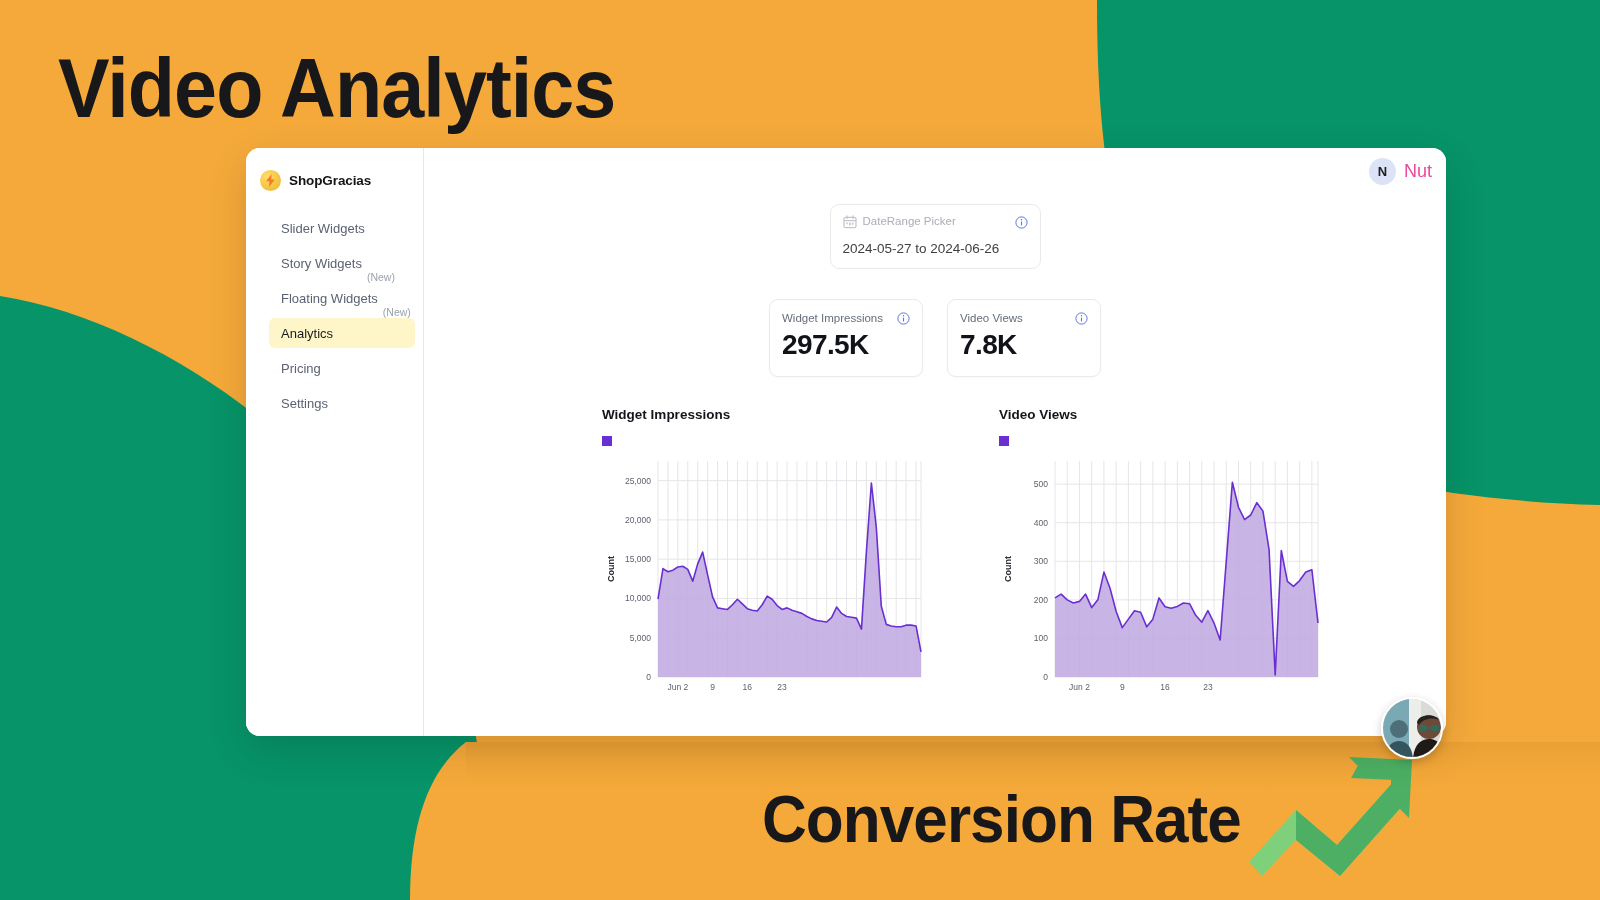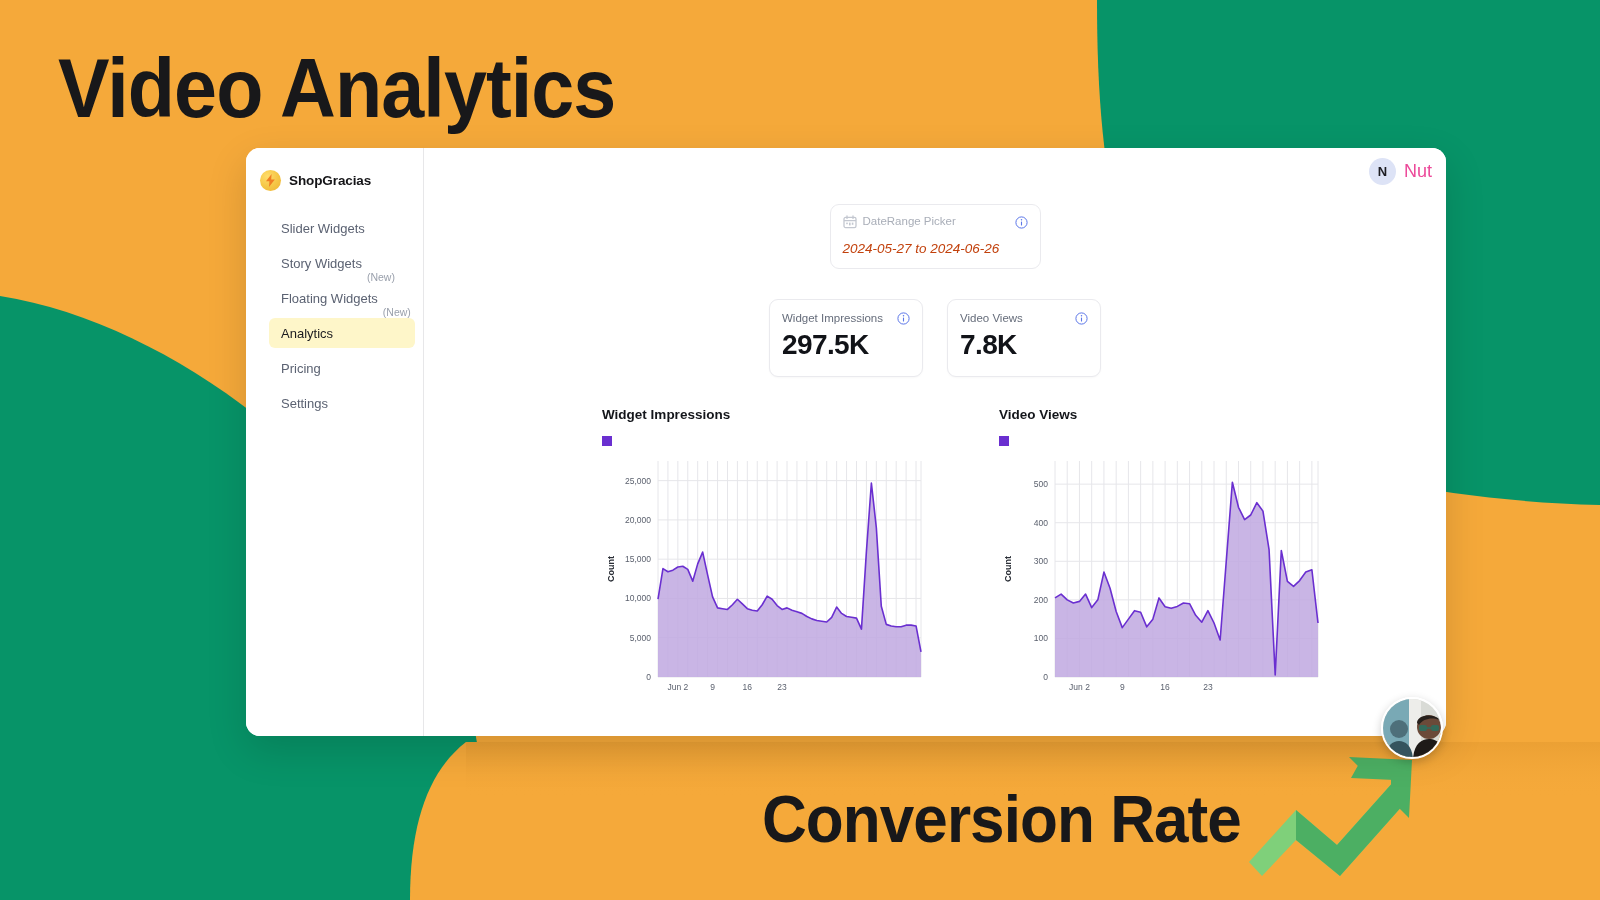--- a/index.html
+++ b/index.html
@@ -73,21 +73,21 @@
   .user-name { font-size:18px; color:#ec4899; }
 
   
   .daterange-wrap { display:flex; justify-content:center; margin-top:10px; }
   .daterange {
     width:211px; border:1px solid #EAEAEE; border-radius:9px;
     padding:10px 12px 12px 12px; background:#fff;
   }
   .dr-top { display:flex; align-items:flex-start; gap:6px; }
   .dr-label { font-size:11.5px; color:#A9AEB8; flex:1; }
-  .dr-value { font-size:13.5px; color:#c2410c; margin-top:8px;font-style:italic; }
+  .dr-value { font-size:13.5px; color:#404040; margin-top:8px; }
 
   
   .kpi-row { display:flex; gap:24px; justify-content:center; margin-top:30px; }
   .kpi {
     width:154px; height:78px; border:1px solid #EAEAEE; border-radius:9px;
     background:#fff; padding:11px 12px; box-shadow:0 1px 2px rgba(16,24,40,0.03);
   }
   .kpi-head { display:flex; align-items:center; gap:6px; }
   .kpi-label { font-size:11.5px; color:#666D7B; flex:1; white-space:nowrap; overflow:hidden; }
   .kpi-value { font-size:28px; font-weight:bold; color:#111318; margin-top:5px; letter-spacing:-0.6px; }

